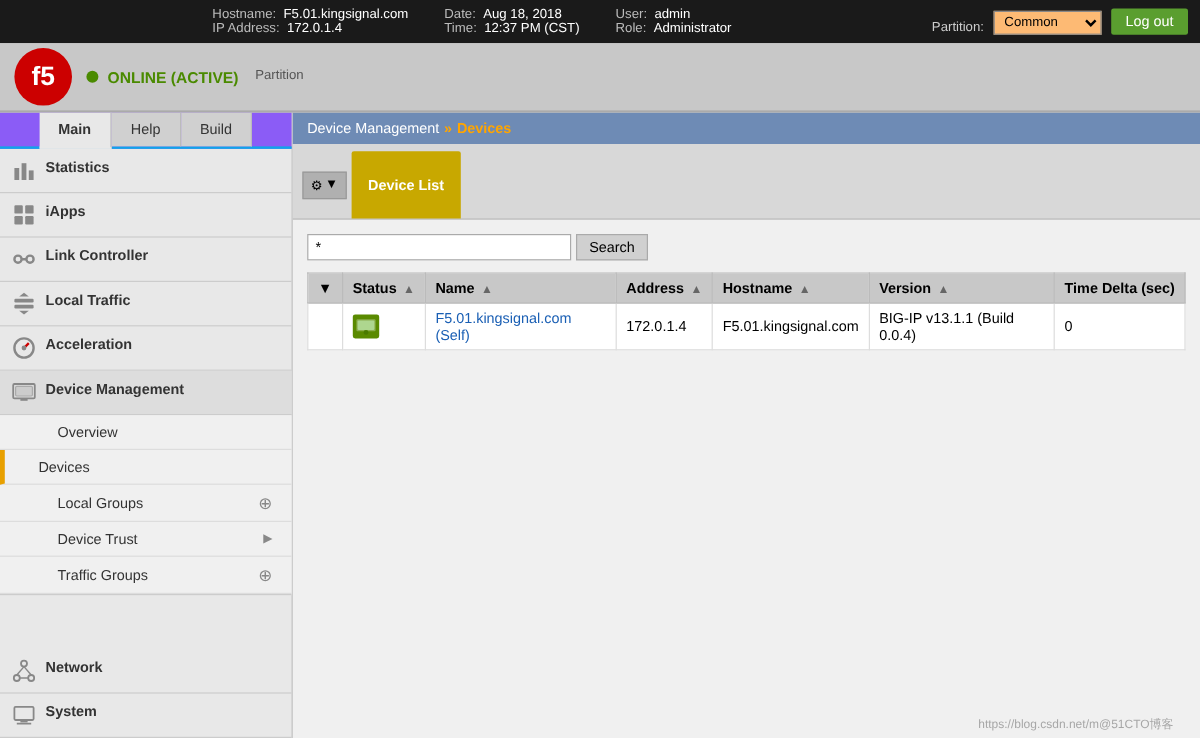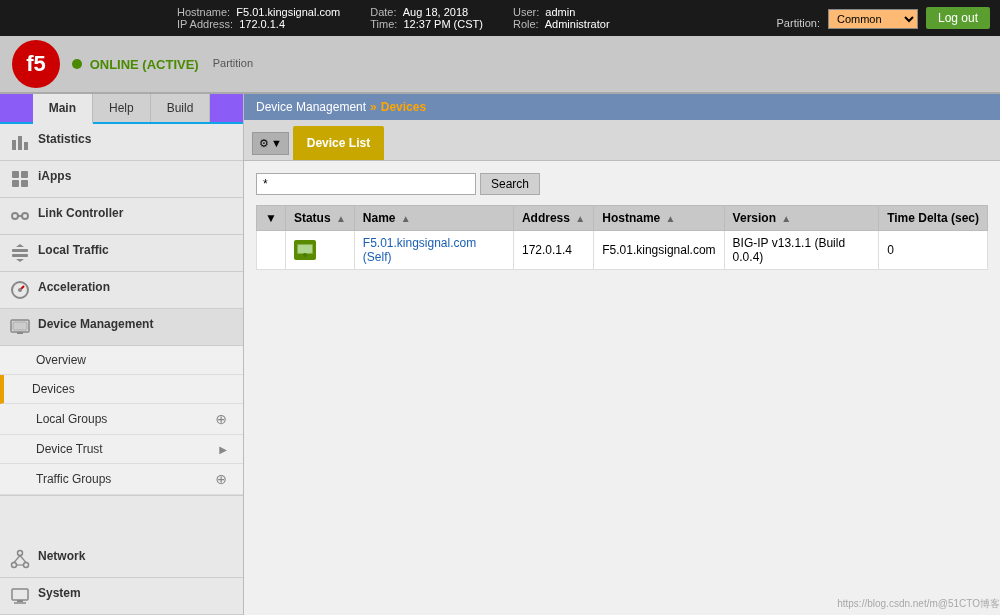--- a/index.html
+++ b/index.html
@@ -122,21 +122,21 @@
     .sidebar-item-label { font-weight: bold; }
 
     
     .sub-menu {
       background: #f0f0f0;
       border-bottom: 1px solid #ccc;
     }
     .sub-item {
       display: flex;
       align-items: center;
-      padding: 7px 16px 7px 36px;
+      padding: 7px 16px 7px 48px;
       cursor: pointer;
       font-size: 12px;
       color: #333;
       border-bottom: 1px solid #ddd;
       gap: 6px;
     }
     .sub-item.active {
       border-left: 4px solid #e8a000;
       padding-left: 28px;
     }
@@ -187,21 +187,21 @@
       padding: 4px 6px;
       cursor: pointer;
       font-size: 11px;
       display: flex;
       align-items: center;
       gap: 2px;
     }
     .content-tab {
       background: #c8a800;
       color: #fff;
-      padding: 10px 14px;
+      padding: 21px 14px;
       font-size: 12px;
       cursor: pointer;
       border-top-left-radius: 2px;
       border-top-right-radius: 2px;
       font-weight: bold;
     }
 
     
     #table-area {
       padding: 12px;
@@ -259,21 +259,21 @@
       justify-content: center;
       color: #fff;
       font-size: 10px;
       border-radius: 2px;
     }
 
     
     #watermark {
       position: absolute;
       bottom: 4px;
-      right: 0;
+      right: 22px;
       font-size: 10px;
       color: #888;
       opacity: 0.7;
     }
   </style>
 </head>
 <body>
 
 <div id="topbar">
   <div class="info-left">

